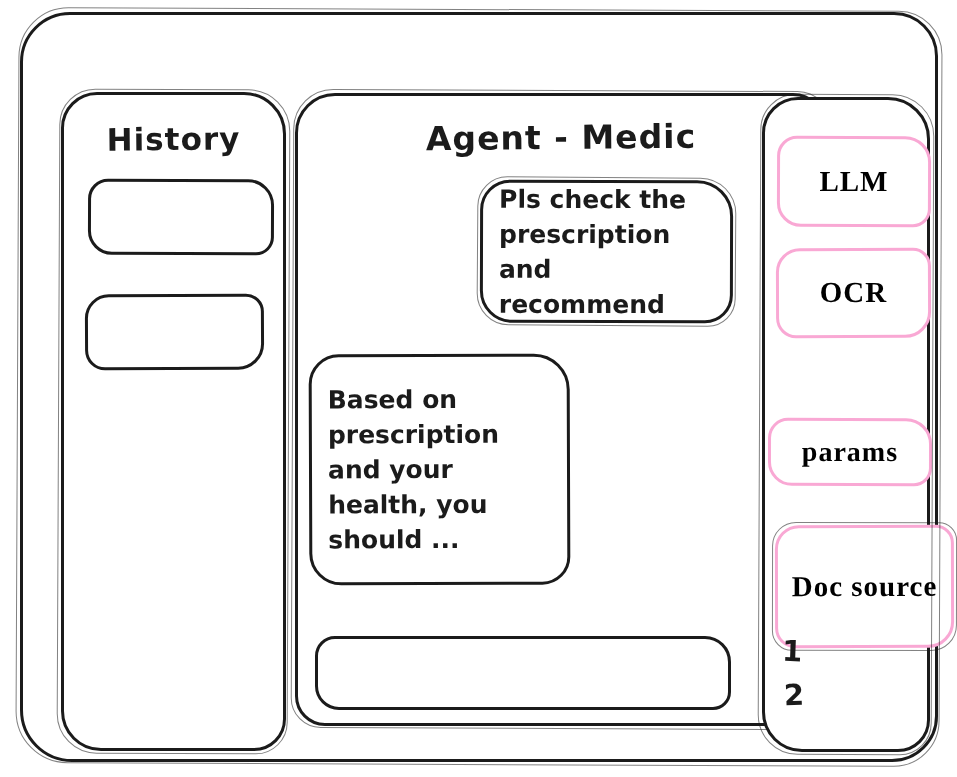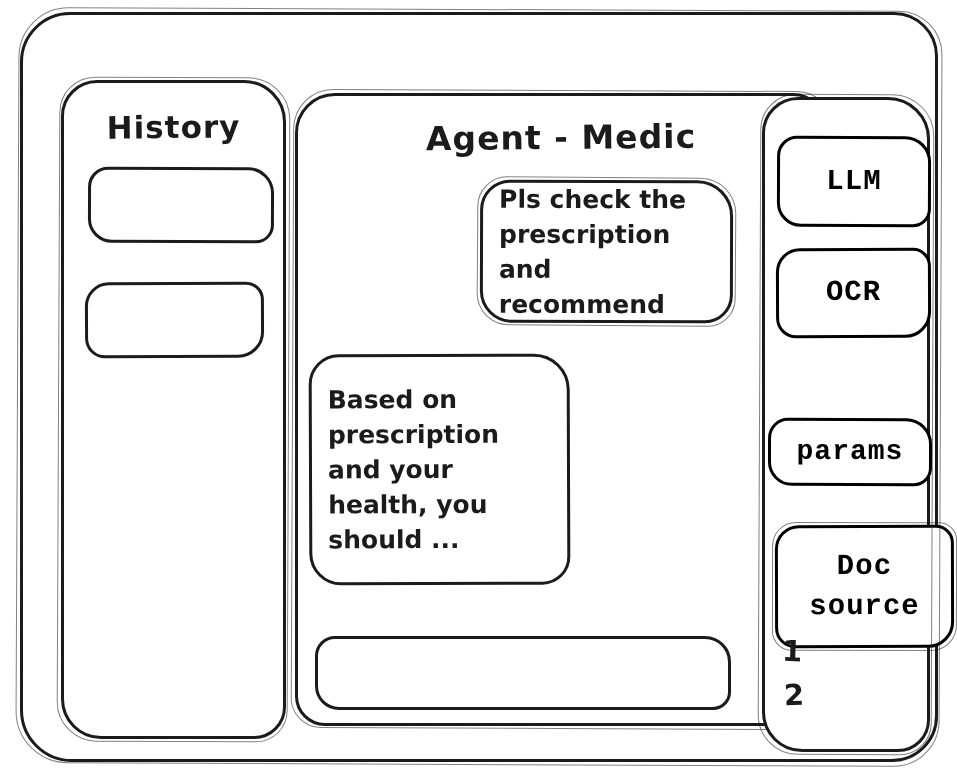--- a/index.html
+++ b/index.html
@@ -29,21 +29,21 @@
   .r-panel  { border-radius: 36px 42px 32px 40px; }
   .r-panel2 { border-radius: 40px 34px 38px 30px; }
   .r-box    { border-radius: 20px 26px 18px 24px; }
   .r-box2   { border-radius: 24px 18px 26px 20px; }
   .r-bubble { border-radius: 30px 36px 28px 32px; }
 
   
   #frame { left: 20px; top: 12px; width: 918px; height: 750px; border-width: 3.2px; }
 
   
-  #history-panel { left: 38px; top: 65px; width: 225px; height: 659px; }
+  #history-panel { left: 38px; top: 77px; width: 225px; height: 659px; }
   .history-title {
     margin-top: 26px;
     text-align: center;
     font-size: 31px;
     font-weight: bold;
     letter-spacing: 1px;
     transform: rotate(-0.6deg);
   }
   .history-item { background: #fff; border: 3px solid #1b1b1b; position: absolute; }
   #history-item-1 { left: 24px; top: 84px;  width: 186px; height: 76px; transform: rotate(0.2deg); }
@@ -83,27 +83,27 @@
     font-size: 25px;
     font-weight: bold;
     padding: 0 18px;
     outline: none;
   }
 
   
   #tools-panel { left: 739px; top: 82px; width: 168px; height: 655px; }
   .tool-btn {
     position: absolute;
-    border: 3px solid #000000;
+    border: 3px solid #f9a8d4;
     background: #fff;
     display: flex;
     align-items: center;
     justify-content: center;
     text-align: center;
-    font-family: Liberation Mono, monospace;
+    font-family: Liberation Serif, serif;
     font-size: 29px;
     font-weight: bold;
     letter-spacing: 1px;
     line-height: 1.35;
     cursor: pointer;
     padding: 4px 8px;
   }
   #llm-button        { left: 12px; top: 36px;  width: 154px; height: 91px;  transform: rotate(0.2deg); }
   #ocr-button        { left: 11px; top: 148px; width: 155px; height: 90px;  transform: rotate(-0.2deg); }
   #params-button     { left: 3px;  top: 318px; width: 164px; height: 68px;  font-size: 28px; transform: rotate(0.15deg); }

